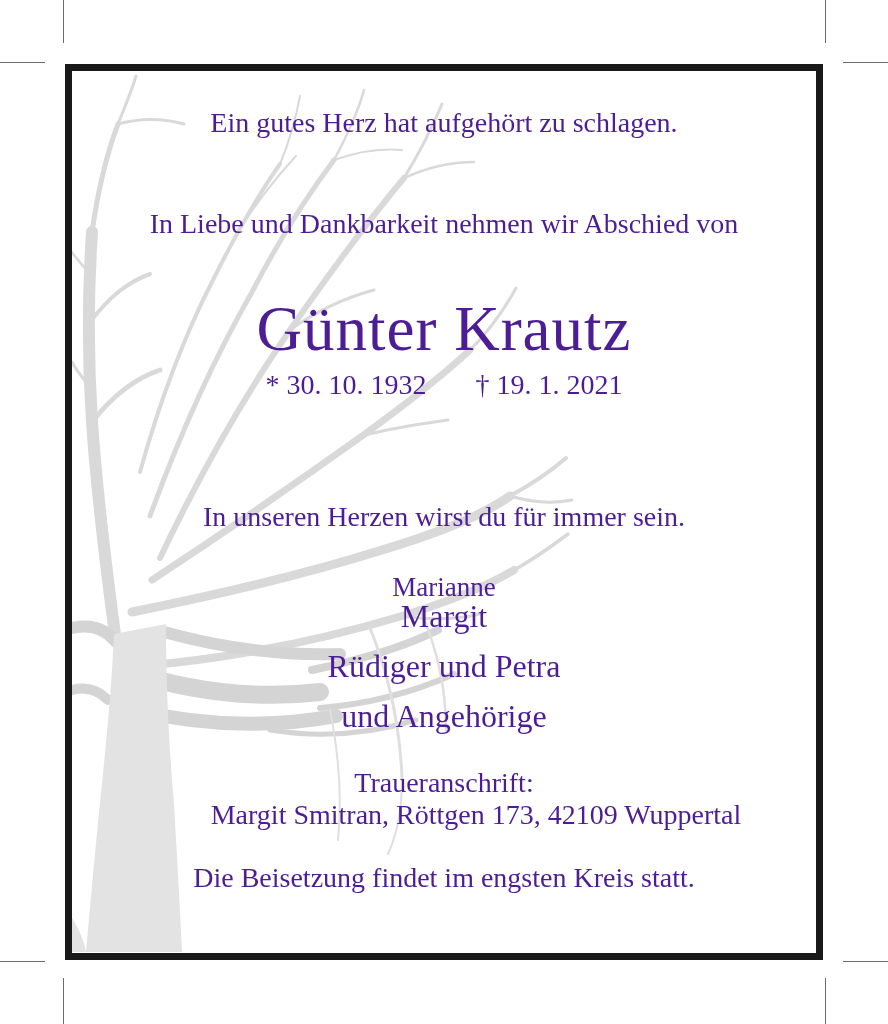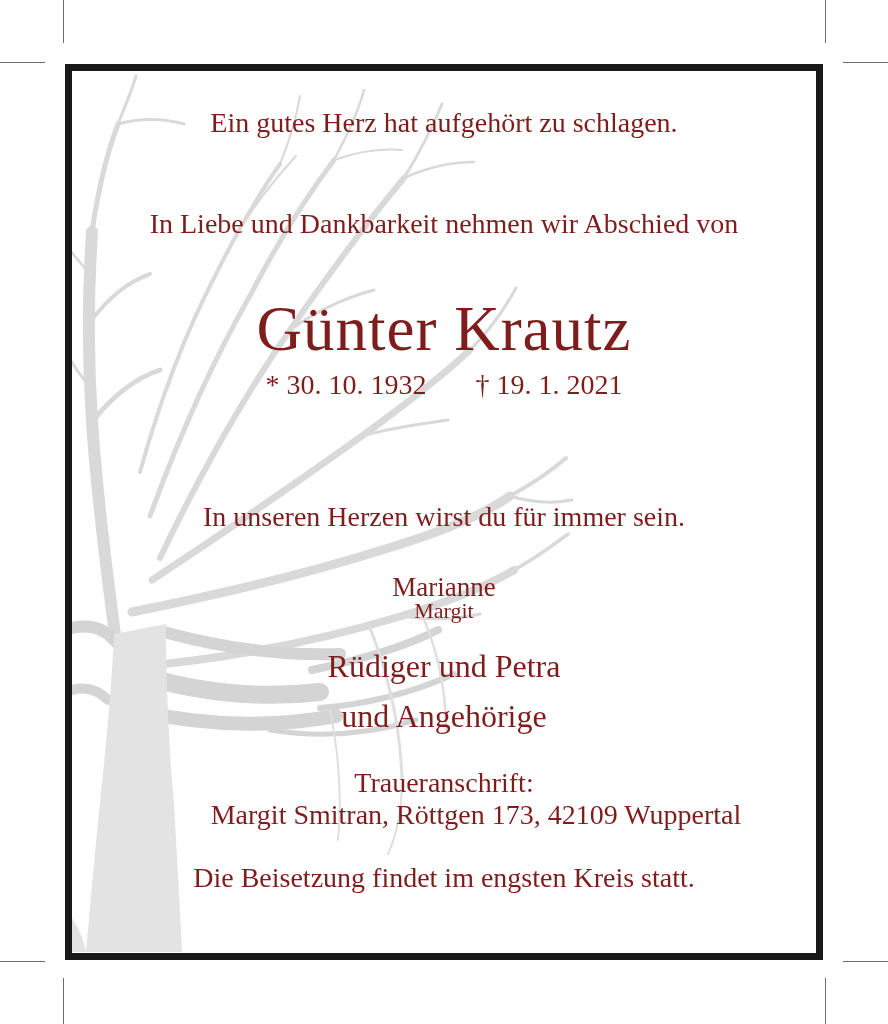--- a/index.html
+++ b/index.html
@@ -3,21 +3,21 @@
 <meta charset="utf-8">
 <style>
   html, body { margin: 0; padding: 0; background: #ffffff; }
   .stage {
     position: relative;
     width: 888px;
     height: 1024px;
     background: #ffffff;
     overflow: hidden;
     font-family: "Liberation Serif", "DejaVu Serif", serif;
-    color: #7f1d1d;
+    color: #4c1d95;
   }
   
   .crop { position: absolute; background: #6b6b6b; }
   .crop.v { width: 1px; }
   .crop.h { height: 1px; }
   .crop-tl-v { left: 63px; top: 0;     height: 43px; }
   .crop-tl-h { left: 0;    top: 62px;  width: 45px; }
   .crop-tr-v { left: 825px; top: 0;    height: 43px; }
   .crop-tr-h { left: 843px; top: 62px; width: 45px; }
   .crop-bl-h { left: 0;    top: 961px; width: 45px; }
@@ -51,21 +51,21 @@
   }
   .l-epigraph1   { top: 36px; }
   .l-epigraph2   { top: 70px; }
   .l-intro       { top: 137px; }
   .l-name        { top: 222px; font-size: 63px; letter-spacing: 1px; }
   .l-dates       { top: 298px; }
   .l-dates .death{ display: inline-block; margin-left: 42px; }
   .l-quote       { top: 351px; }
   .l-remembrance { top: 430px; }
   .l-mourner0    { top: 501px; font-size: 27px; }
-  .l-mourner1    { top: 527px; font-size: 22px; }
+  .l-mourner1    { top: 527px; font-size: 32px; }
   .l-mourner2    { top: 577px; font-size: 32px; }
   .l-mourner3    { top: 627px; font-size: 32px; }
   .l-addr-label  { top: 696px; text-align: center; }
   .l-addr        { top: 728px; padding-left: 32px; }
   .l-note        { top: 791px; }
 </style>
 </head>
 <body>
 
 <div class="stage">

